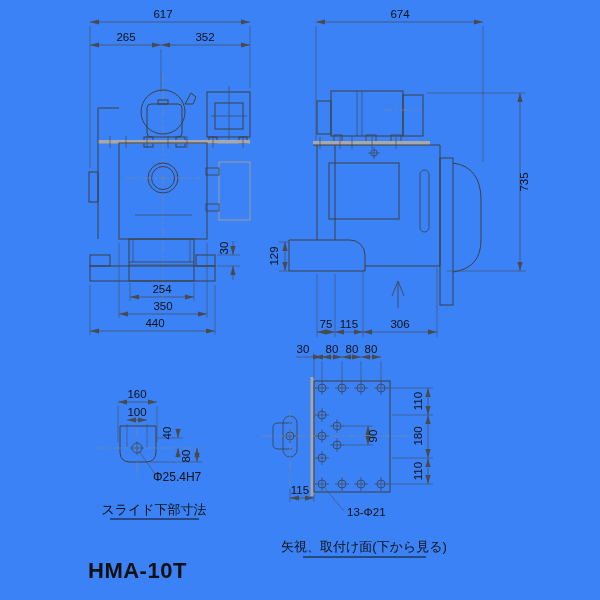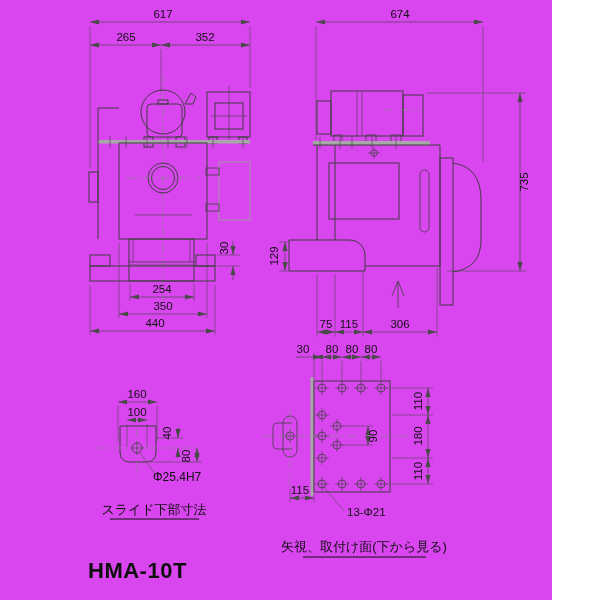--- a/index.html
+++ b/index.html
@@ -1,16 +1,16 @@
 <!DOCTYPE html>
 <html><head>
 <meta charset="utf-8">
 <style>
   html,body{margin:0;padding:0;background:#ffffff;}
-  .sheet{position:relative;width:552px;height:600px;background:#d946ef;overflow:hidden;}
+  .sheet{position:relative;width:600px;height:600px;background:#3b82f6;overflow:hidden;}
   svg{display:block;}
   
   .ol{stroke:#3f3f3f;stroke-width:1;fill:none;}
   .thin{stroke:#3f3f3f;stroke-width:.6;fill:none;}
   .gy{stroke:#9b9b9b;stroke-width:1;fill:none;}
   .gyf{fill:#a8a8a8;stroke:none;}
   .cl{stroke:#8a8a8a;stroke-width:.6;fill:none;stroke-dasharray:9 3 2 3;}
   
   .dl{stroke:#4a4a4a;stroke-width:.7;fill:none;}
   .xl{stroke:#4a4a4a;stroke-width:.55;fill:none;}

